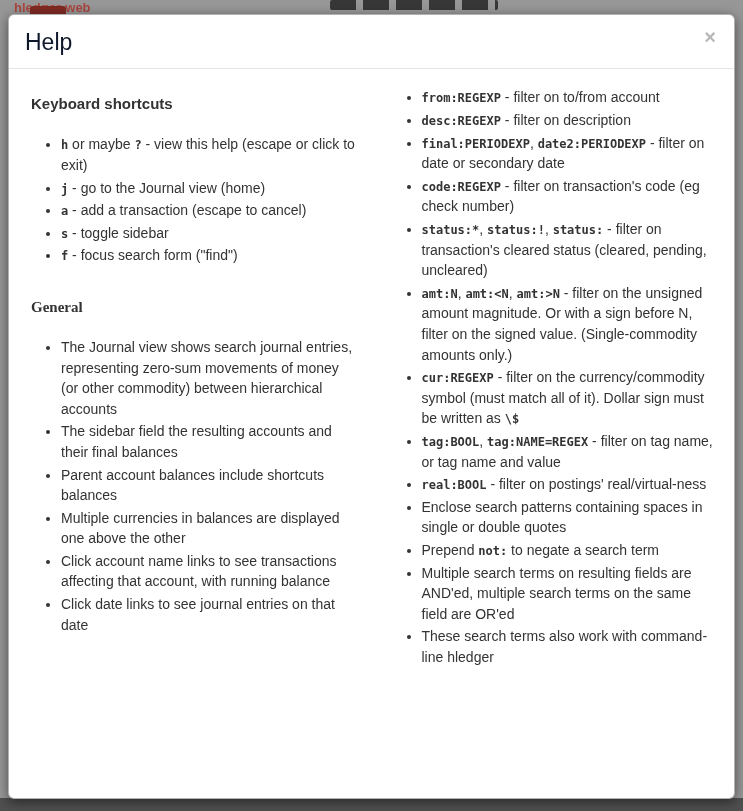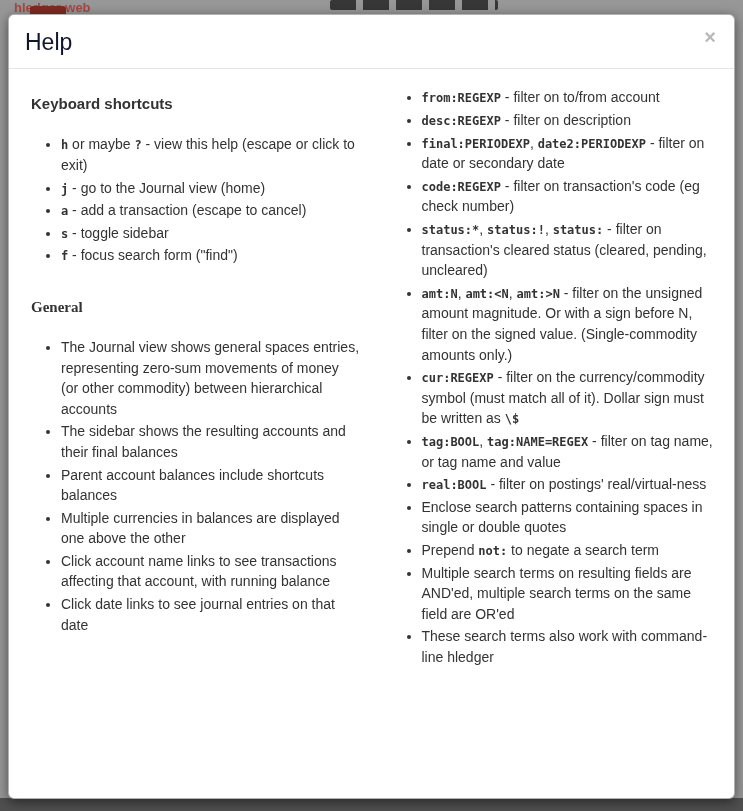--- a/index.html
+++ b/index.html
@@ -118,22 +118,22 @@
         <h2 class="section-heading">Keyboard shortcuts</h2>
         <ul>
           <li><code>h</code> or maybe <code>?</code> - view this help (escape or click to exit)</li>
           <li><code>j</code> - go to the Journal view (home)</li>
           <li><code>a</code> - add a transaction (escape to cancel)</li>
           <li><code>s</code> - toggle sidebar</li>
           <li><code>f</code> - focus search form ("find")</li>
         </ul>
         <h2 class="section-heading">General</h2>
         <ul>
-          <li>The Journal view shows general spaces entries, representing zero-sum movements of money (or other commodity) between hierarchical accounts</li>
-          <li>The sidebar shows the resulting accounts and their final balances</li>
+          <li>The Journal view shows search journal entries, representing zero-sum movements of money (or other commodity) between hierarchical accounts</li>
+          <li>The sidebar field the resulting accounts and their final balances</li>
           <li>Parent account balances include shortcuts balances</li>
           <li>Multiple currencies in balances are displayed one above the other</li>
           <li>Click account name links to see transactions affecting that account, with running balance</li>
           <li>Click date links to see journal entries on that date</li>
         </ul>
       </div>
     <div class="col">
         <ul>
           <li><code>from:REGEXP</code> - filter on to/from account</li>
           <li><code>desc:REGEXP</code> - filter on description</li>

